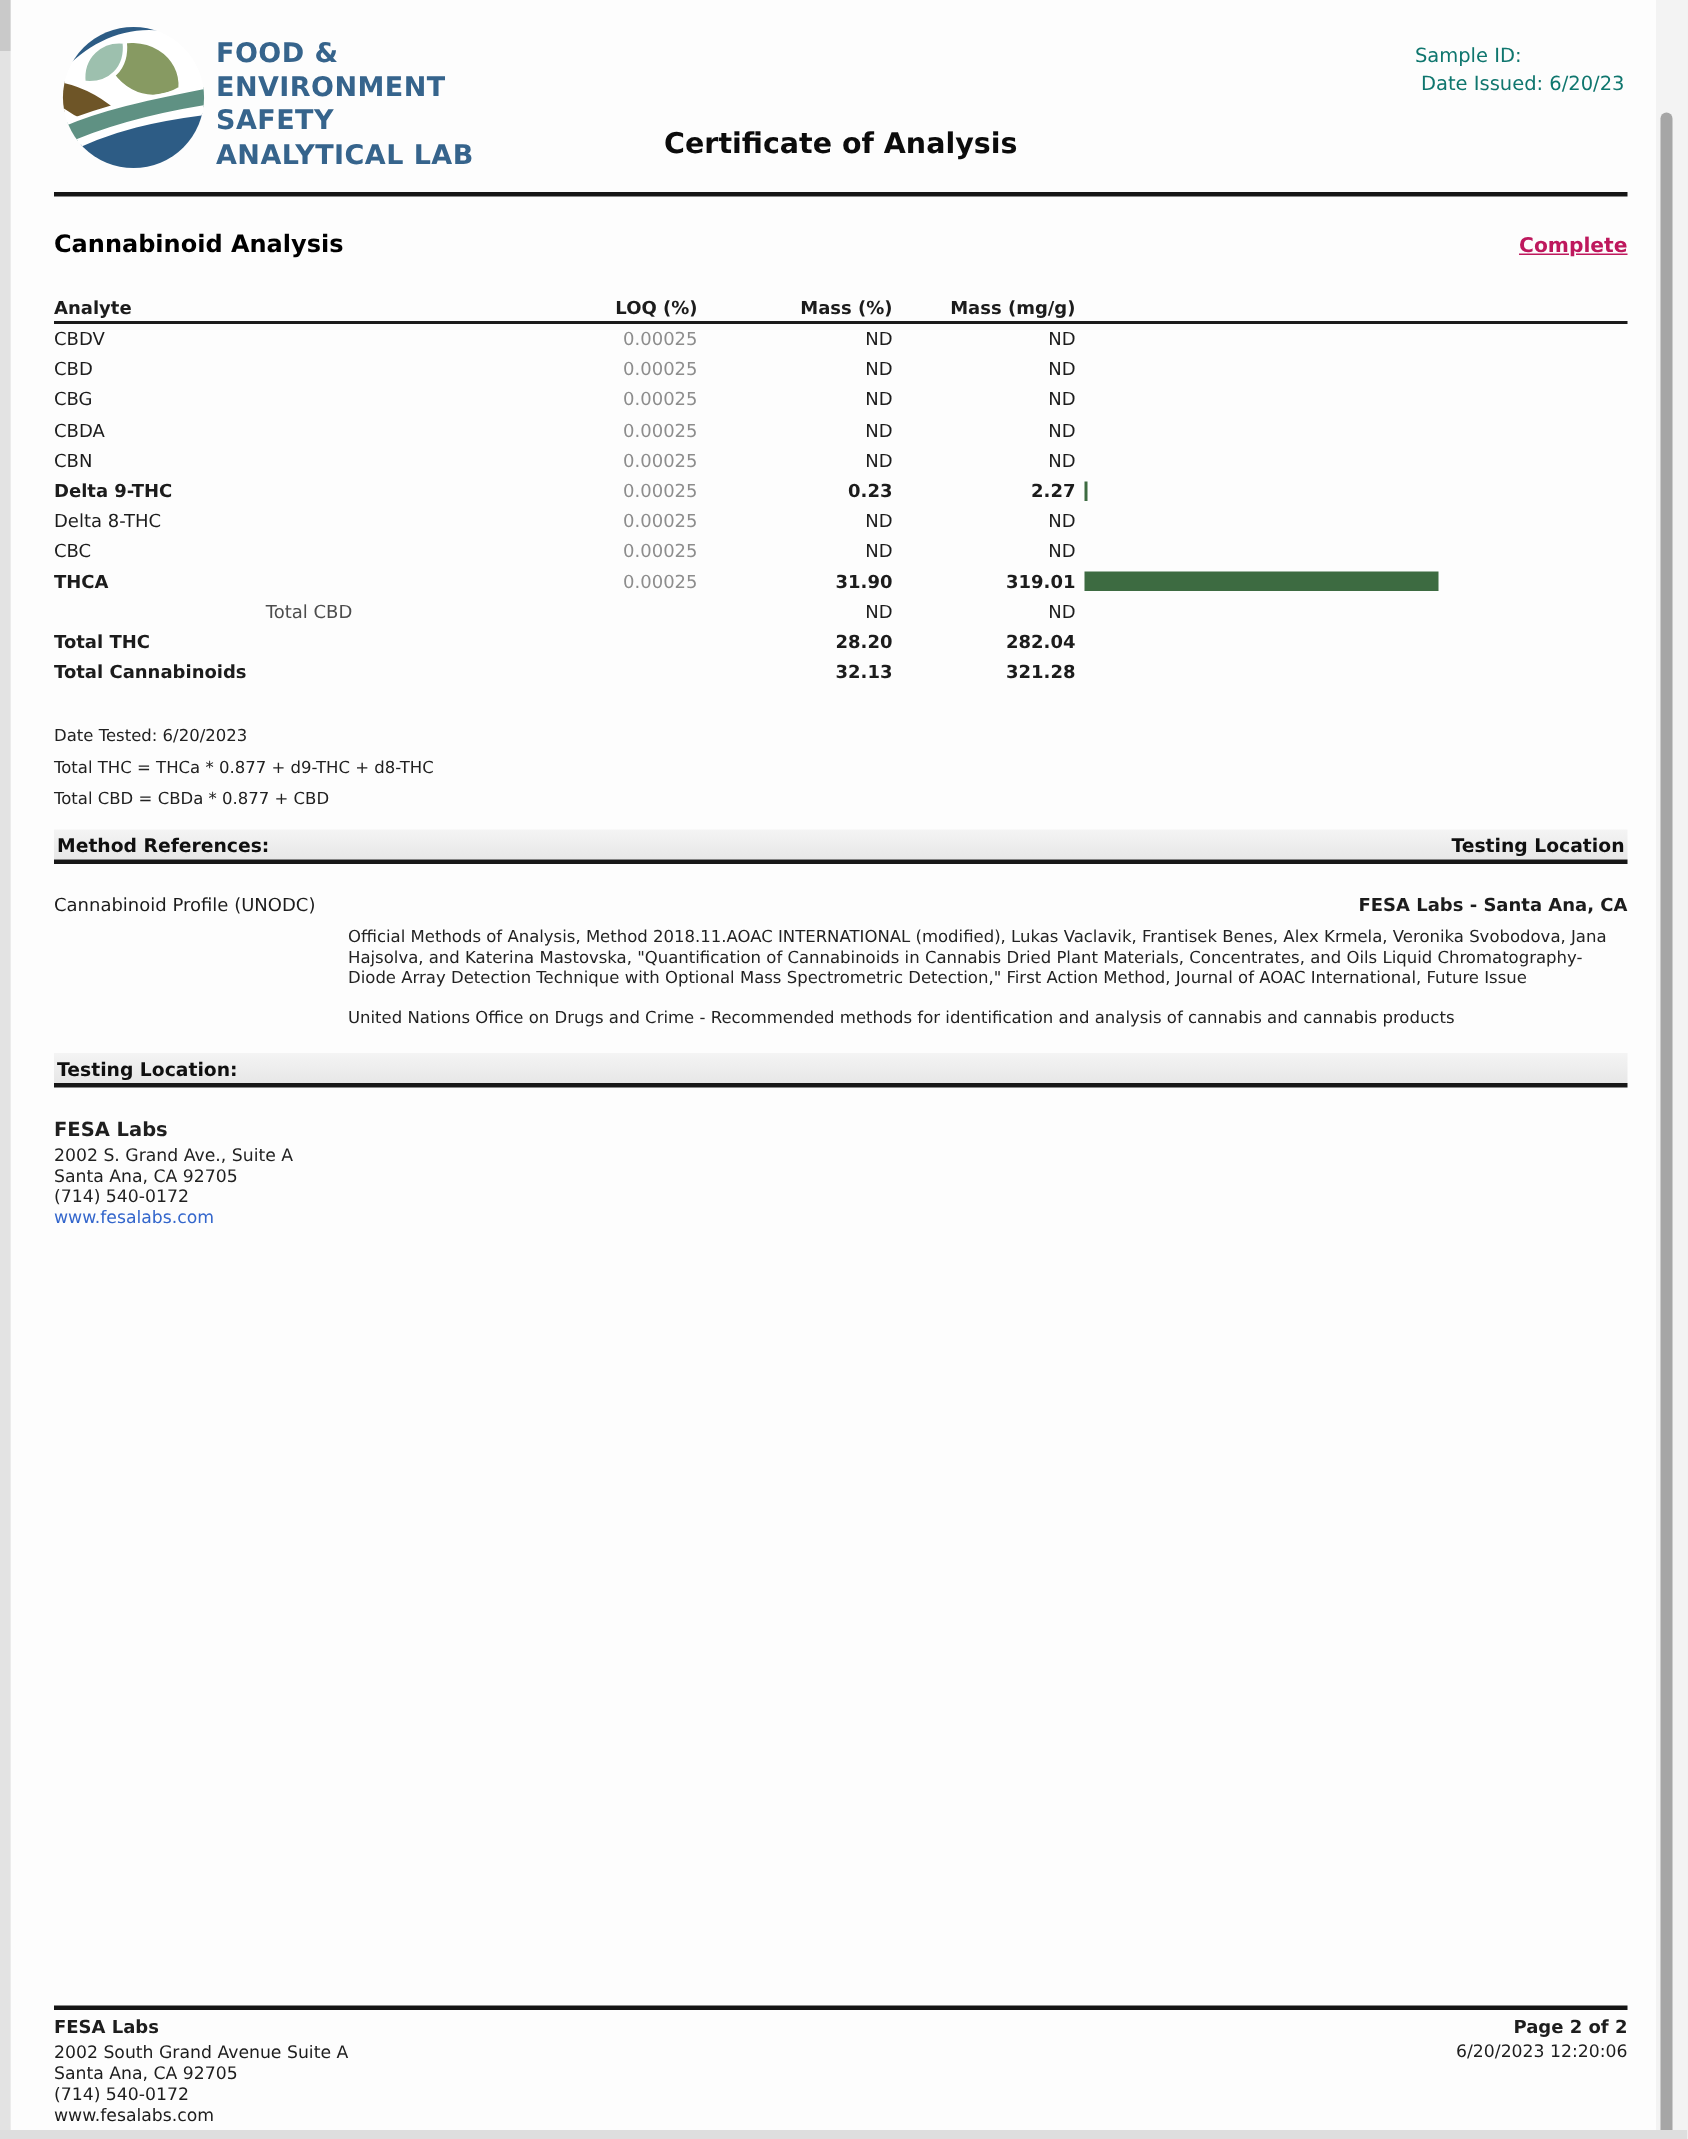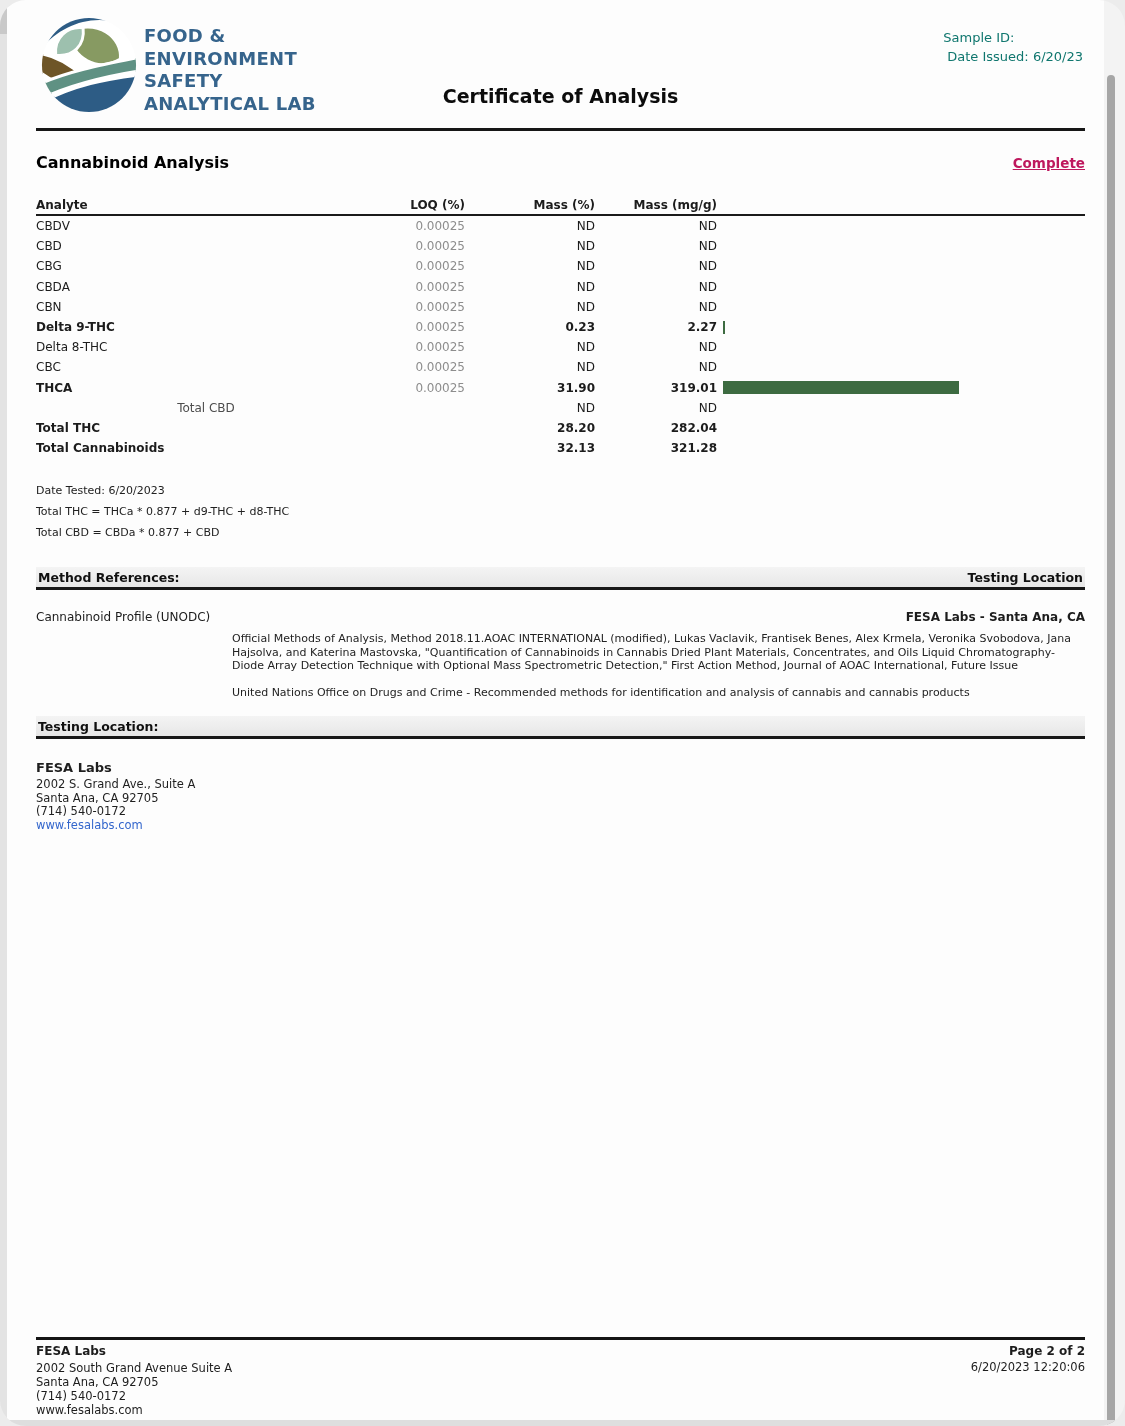--- a/index.html
+++ b/index.html
@@ -3,21 +3,21 @@
 <meta charset="utf-8">
 <style>
   * { box-sizing: border-box; }
   html,body { margin:0; padding:0; }
   body {
     width:1125px; height:1426px;
     background:#ececec;
     font-family:"DejaVu Sans","Liberation Sans",sans-serif;
     color:#1c1c1c;
   }
-  .viewport { position:relative; width:1125px; height:1426px; overflow:hidden; background:#ececec;border-radius:26px; }
+  .viewport { position:relative; width:1125px; height:1426px; overflow:hidden; background:#ececec; }
 
   
   .edge-left { position:absolute; left:0; top:0; width:7px; height:1426px; background:#e3e3e3; }
   .edge-notch { position:absolute; left:0; top:0; width:7px; height:34px; background:#c9c9c9; }
   .edge-bottom { position:absolute; left:0; bottom:0; width:1125px; height:6px; background:#dedede; }
   .scroll-track { position:absolute; right:0; top:0; width:21px; height:1426px; background:#f3f3f3; }
   .scroll-thumb { position:absolute; left:3px; top:75px; width:8px; height:1351px; background:#a6a6a6; border-radius:5px 5px 0 0; }
 
   
   .page {
@@ -59,21 +59,21 @@
   .t-row.muted [data-name="analyte-cell"] { color:#4d4d4d;text-align:center; }
   .bar-cell { padding-left:6px; }
   .bar { height:13px; }
 
   
   .notes { margin-top:26px; font-size:11px; color:#212121; }
   .notes > div { margin-bottom:8px; }
 
   
   .band {
-    margin-top:28px; padding:3px 2px 2px;
+    margin-top:14px; padding:3px 2px 2px;
     display:flex; justify-content:space-between; align-items:flex-end;
     background:linear-gradient(#f4f4f4,#e7e7e7);
     border-bottom:3px solid #181818;
     font-size:12.5px; font-weight:700; color:#101010;
   }
   .band.second { margin-top:17px; }
 
   .profile-row { display:flex; justify-content:space-between; margin-top:20px; font-size:12px; }
   .profile-loc { font-weight:700; }
   .citation { margin:8px 0 0 196px; width:845px; font-size:11px; line-height:13.6px; color:#232323; }

